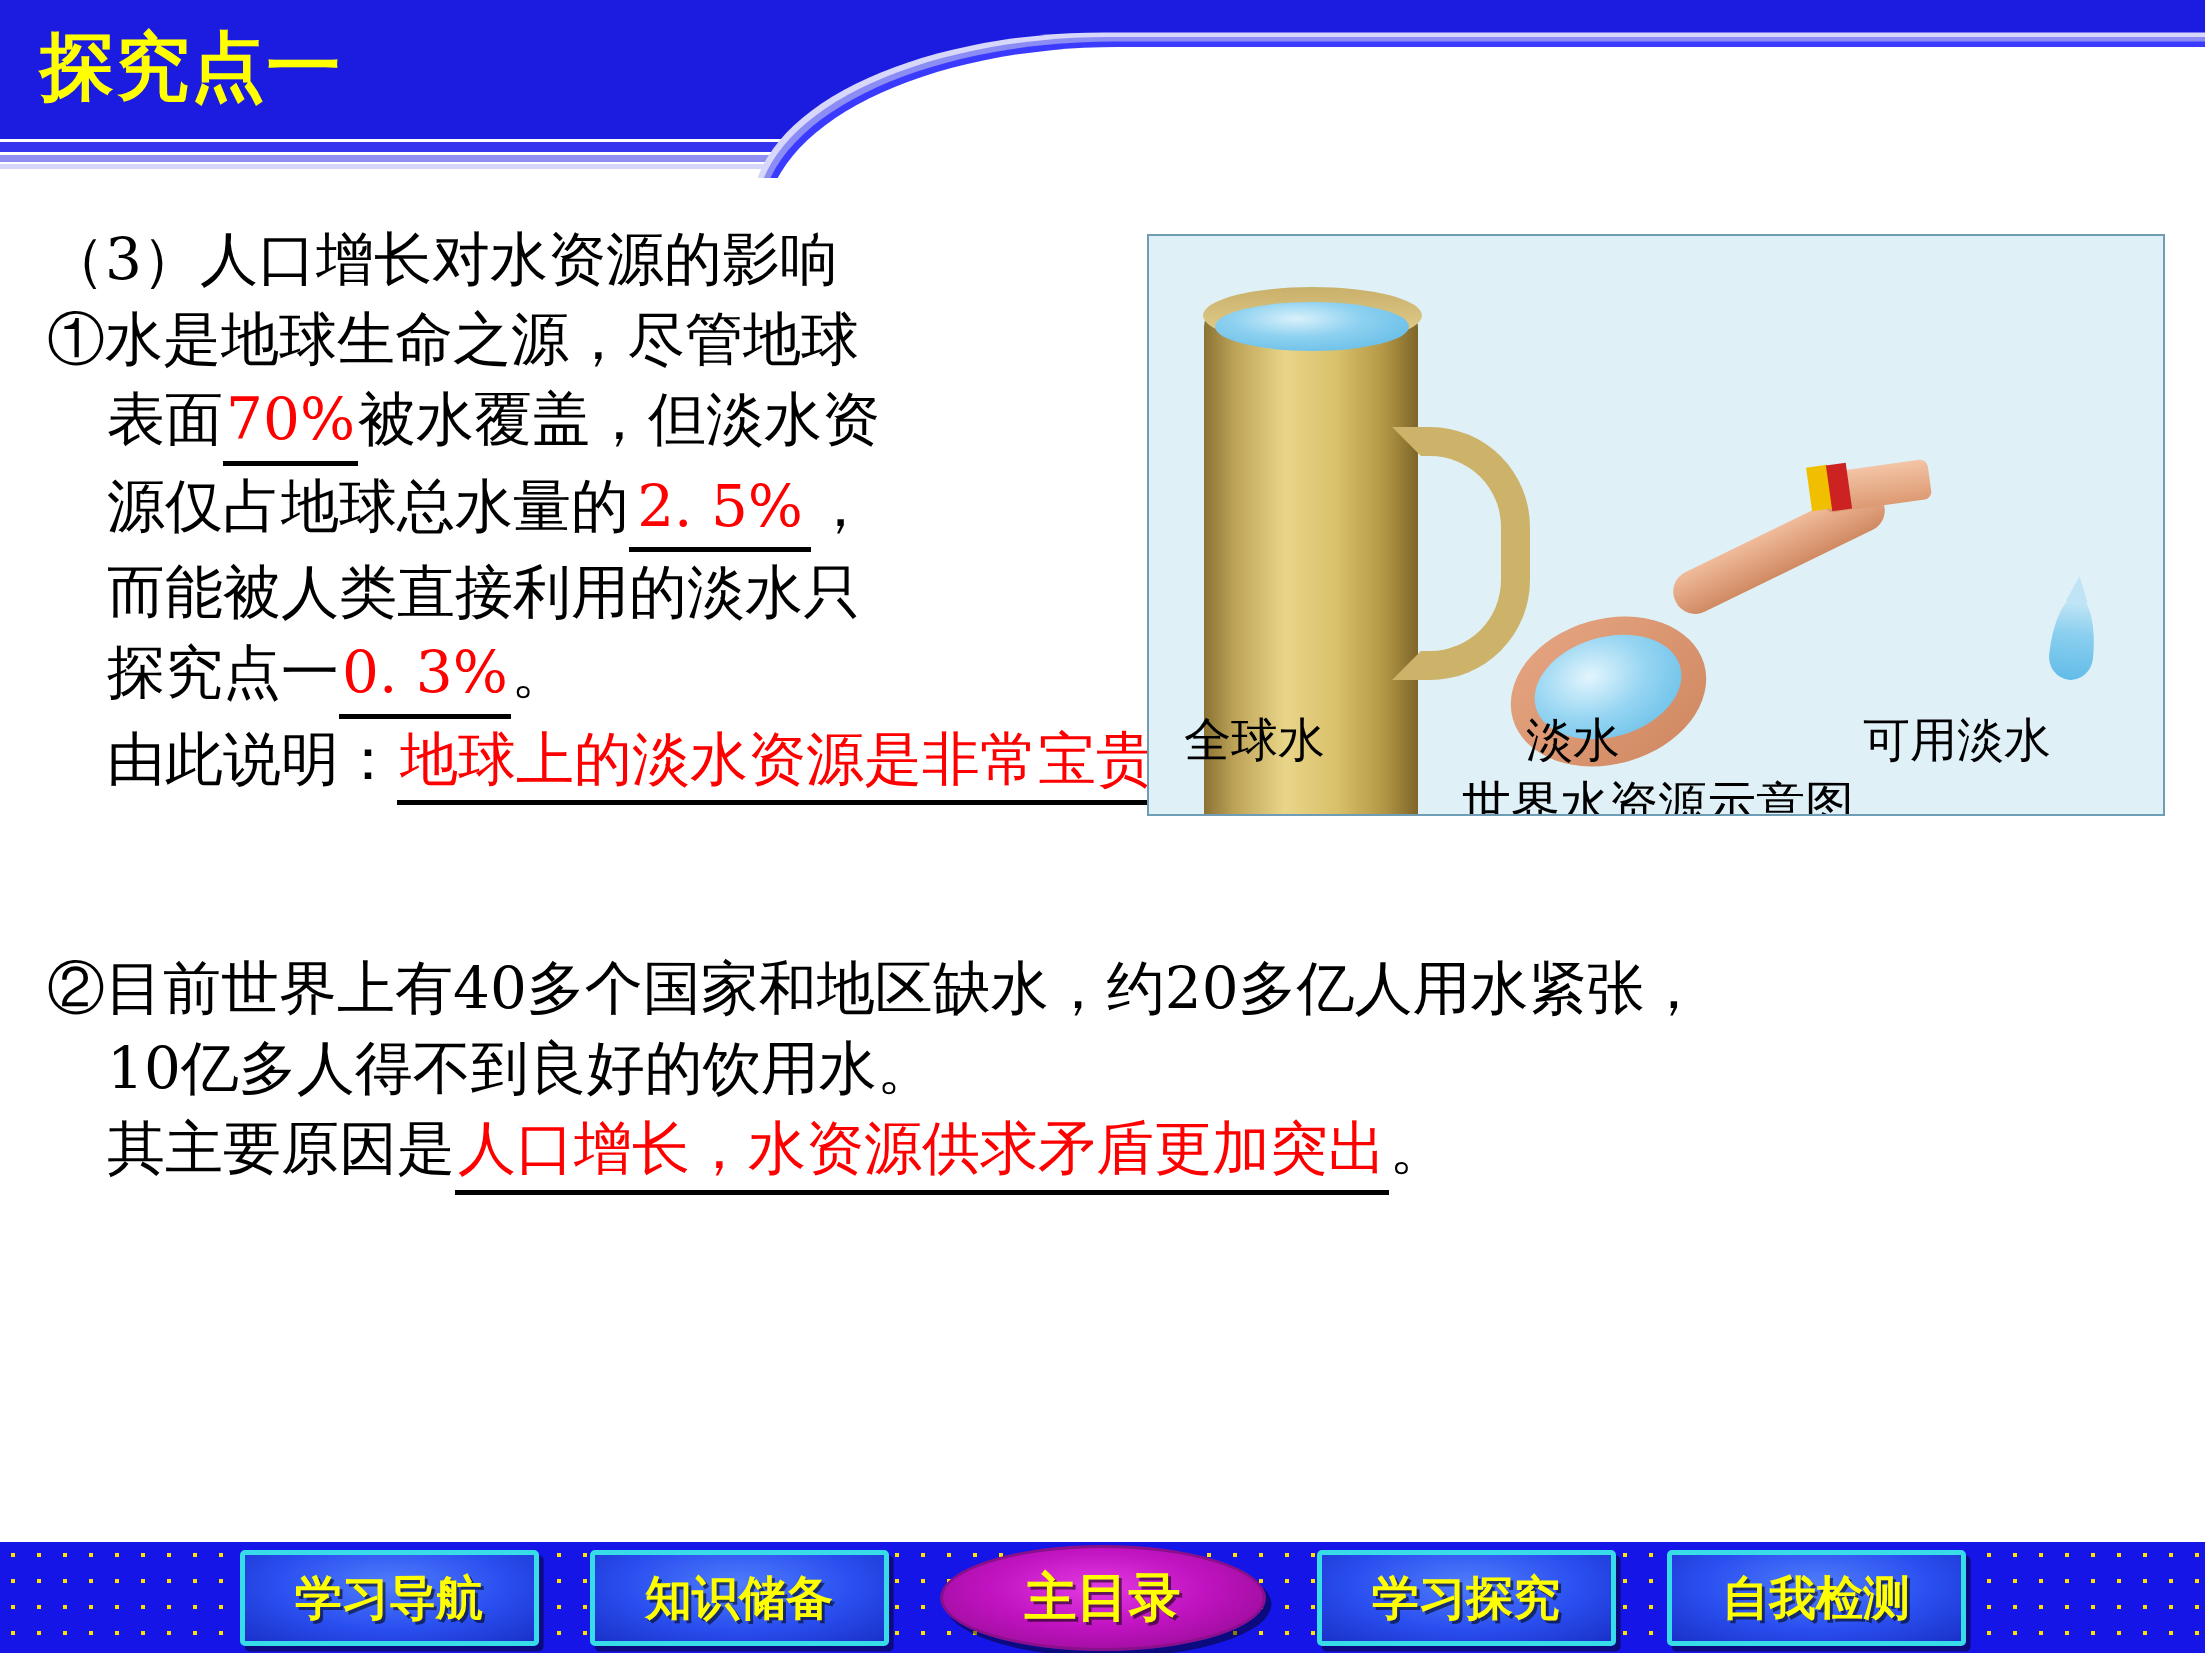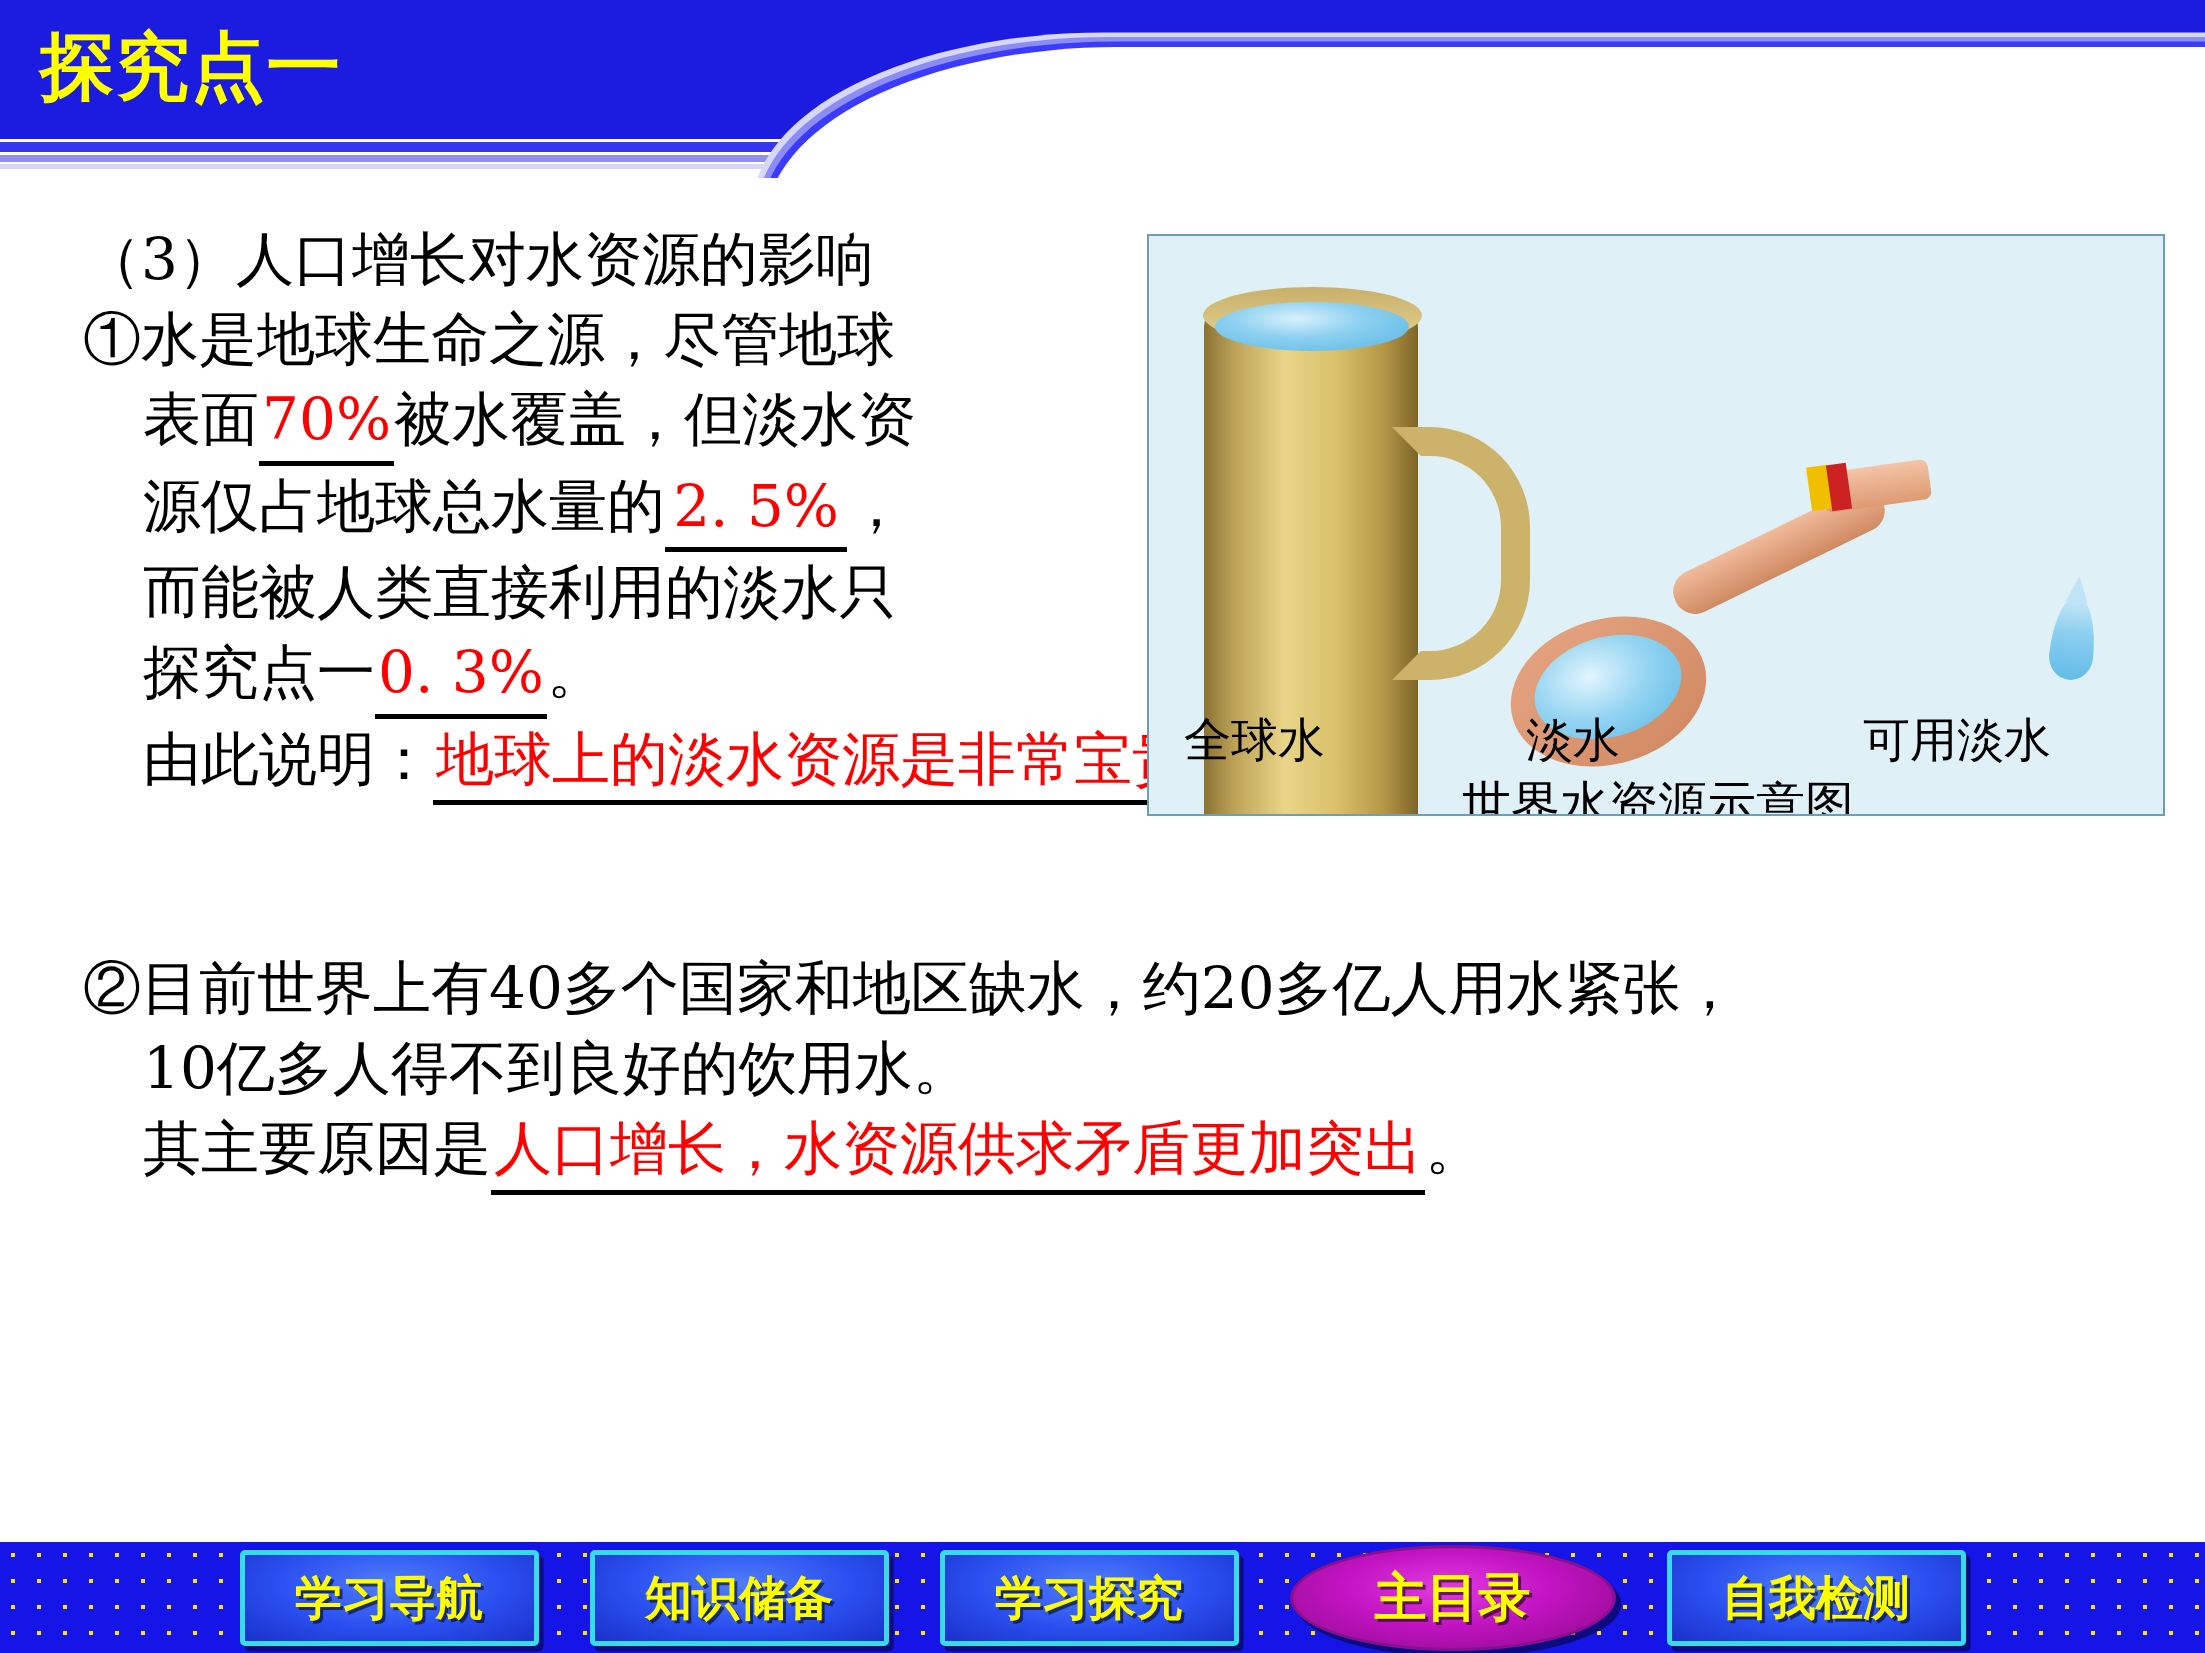--- a/index.html
+++ b/index.html
@@ -58,21 +58,21 @@
     color:#000000;
     white-space:nowrap;
   }
   #lower-text{
     position:absolute;left:47px;top:948px;width:2113px;
     font-size:58px;
     line-height:80px;
     color:#000000;
     white-space:nowrap;
   }
-  .ln{display:block;white-space:nowrap;margin-left:36px;}
+  .ln{display:block;white-space:nowrap;}
   .indent{padding-left:60px;}
   .blank{
     display:inline-block;
     border-bottom:5.4px solid #000000;
     text-align:center;
     color:#ff0000;
     padding:0 3.1px 1.5px 3.1px;
   }
   .b-sm{min-width:115px;}
   .b-md{min-width:176px;}
@@ -257,23 +257,23 @@
     <div class="ln indent"><span>其主要原因是</span><span class="blank b-xlong">人口增长，水资源供求矛盾更加突出</span><span>。</span></div>
   </div>
 
 <div id="footer">
     <div class="navbtn navbtn-rect">
       <span>学习导航</span>
     </div>
     <div class="navbtn navbtn-rect">
       <span>知识储备</span>
     </div>
-    <div class="navbtn navbtn-rect">
-      <span>学习探究</span>
-    </div>
     <div class="navbtn navbtn-oval">
       <span>主目录</span>
     </div>
     <div class="navbtn navbtn-rect">
+      <span>学习探究</span>
+    </div>
+    <div class="navbtn navbtn-rect">
       <span>自我检测</span>
     </div>
   </div>
 
 
 </body></html>

